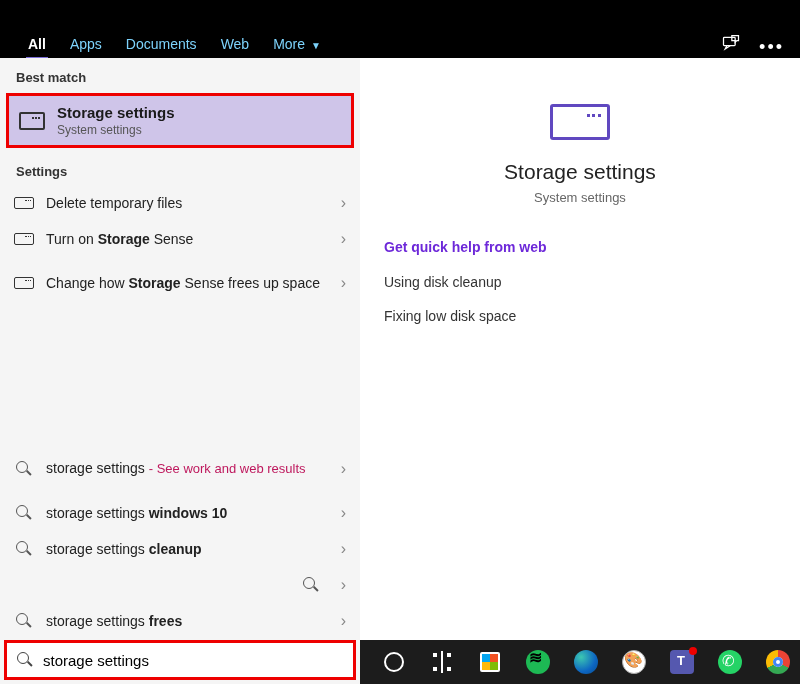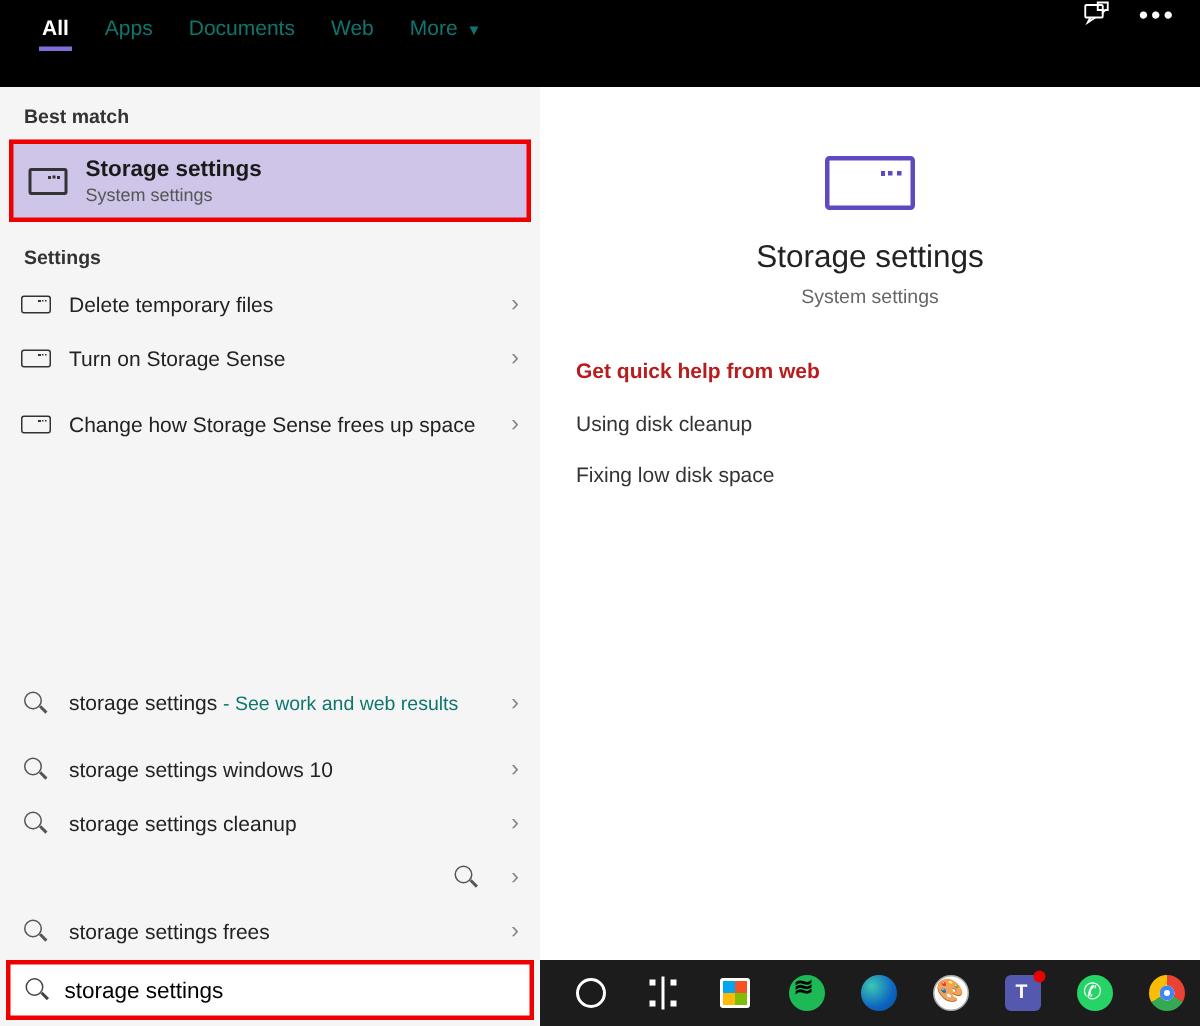--- a/index.html
+++ b/index.html
@@ -1,20 +1,20 @@
 <!DOCTYPE html>
 <html><head>
   <meta charset="utf-8">
   <style>
     * { margin: 0; padding: 0; box-sizing: border-box; font-family: "Segoe UI", Arial, sans-serif; }
     body { width: 800px; height: 684px; background: #fff; overflow: hidden; position: relative; }
 
     
-    .tabbar { background: #000; height: 58px; display: flex; align-items: flex-start; padding: 0 16px; color: #fff; position: relative; }
-    .tab { padding: 10px 12px 6px; font-size: 14px; color: #0f766e; cursor: pointer; position: relative; }
+    .tabbar { background: #000; height: 58px; display: flex; align-items: flex-end; padding: 0 16px; color: #fff; position: relative; }
+    .tab { padding: 10px 12px 6px; font-size: 14px; color: #7dd3fc; cursor: pointer; position: relative; }
     .tab.active { color: #fff; font-weight: 600; }
     .tab.active::after { content: ""; position: absolute; left: 10px; right: 10px; bottom: -2px; height: 3px; background: #7c6fd8; }
     .tab .chev { margin-left: 6px; font-size: 10px; }
     .tab-spacer { flex: 1; }
     .tb-icon { margin-left: 18px; cursor: pointer; }
 
     
     .split { height: 646px; display: flex; border-bottom: 4px solid #701a75; }
     .left { width: 360px; background: #f5f5f5; position: relative; display: flex; flex-direction: column; overflow: hidden; }
     .right { flex: 1; background: #fff; display: flex; flex-direction: column; align-items: stretch; padding-top: 34px; }
@@ -29,36 +29,36 @@
 
     .list { flex: 1; overflow: hidden; }
     .item { display: flex; align-items: center; padding: 9px 14px; cursor: pointer; color: #222; justify-content: flex-end; }
     .item .ic { width: 20px; height: 16px; margin-right: 12px; display: flex; align-items: center; justify-content: center; }
     .item .drive { width: 20px; height: 12px; border: 1.5px solid #333; border-radius: 2px; position: relative; }
     .item .drive::after { content: ""; position: absolute; right: 2px; top: 2px; width: 6px; border-top: 1.5px dotted #333; }
     .item .mag { width: 16px; height: 16px; position: relative; }
     .item .mag::before { content: ""; position: absolute; width: 10px; height: 10px; border: 1.5px solid #555; border-radius: 50%; left: 0; top: 0; }
     .item .mag::after { content: ""; position: absolute; width: 6px; height: 1.5px; background: #555; transform: rotate(45deg); left: 10px; top: 11px; }
     .item .txt { flex: 1; font-size: 14px; line-height: 1.3; }
-    .item .txt b { font-weight: 400; }
-    .item .txt .hint { color: #0f766e; font-size: 13px; }
+    .item .txt b { font-weight: 700; }
+    .item .txt .hint { color: #be185d; font-size: 13px; }
     .item .chev-r { color: #888; font-size: 16px; margin-left: 8px; }
     .item.tall { height: 52px; }
     .item.tall .chev-r, .item.tall .ic { align-self: center; }
 
     
     .detail-icon { width: 60px; height: 36px; border: 3px solid #6048c0; border-radius: 3px; margin: 12px auto 20px; position: relative; }
     .detail-icon::after { content: ""; position: absolute; right: 6px; top: 7px; width: 14px; border-top: 3px dotted #6048c0; }
     .detail-title { text-align: center; font-size: 21px; font-weight: 400; color: #222; }
     .detail-sub { text-align: center; font-size: 13px; color: #666; margin-top: 6px; margin-bottom: 30px; }
     .open-row { border: 3px solid #e00; margin: 0 0 28px 14px; width: 150px; padding: 8px 14px; display: flex; align-items: center; cursor: pointer; }
     .open-ic { width: 16px; height: 12px; border: 1.5px solid #444; position: relative; margin-right: 14px; display:inline-block; }
     .open-ic::after { content: "↗"; position: absolute; right: -6px; top: -10px; font-size: 10px; color: #444; }
     .open-row span:last-child { font-size: 14px; }
-    .help-head { font-size: 14px; font-weight: 600; color: #b91c1c; padding: 4px 24px 10px; }
+    .help-head { font-size: 14px; font-weight: 600; color: #6d28d9; padding: 4px 24px 10px; }
     .help-link { font-size: 14px; color: #333; padding: 9px 24px; cursor: pointer; }
 
     
     .search-wrap { position: absolute; left: 4px; bottom: 4px; width: 352px; border: 3px solid #e00; background: #fff; height: 40px; display: flex; align-items: center; padding: 0 10px; }
     .search-wrap .mag { width: 16px; height: 16px; position: relative; margin-right: 10px; }
     .search-wrap .mag::before { content: ""; position: absolute; width: 10px; height: 10px; border: 1.5px solid #444; border-radius: 50%; }
     .search-wrap .mag::after { content: ""; position: absolute; width: 6px; height: 1.5px; background: #444; transform: rotate(45deg); left: 10px; top: 11px; }
     .search-wrap input { border: none; outline: none; font-size: 15px; flex: 1; background: transparent; }
 
     

